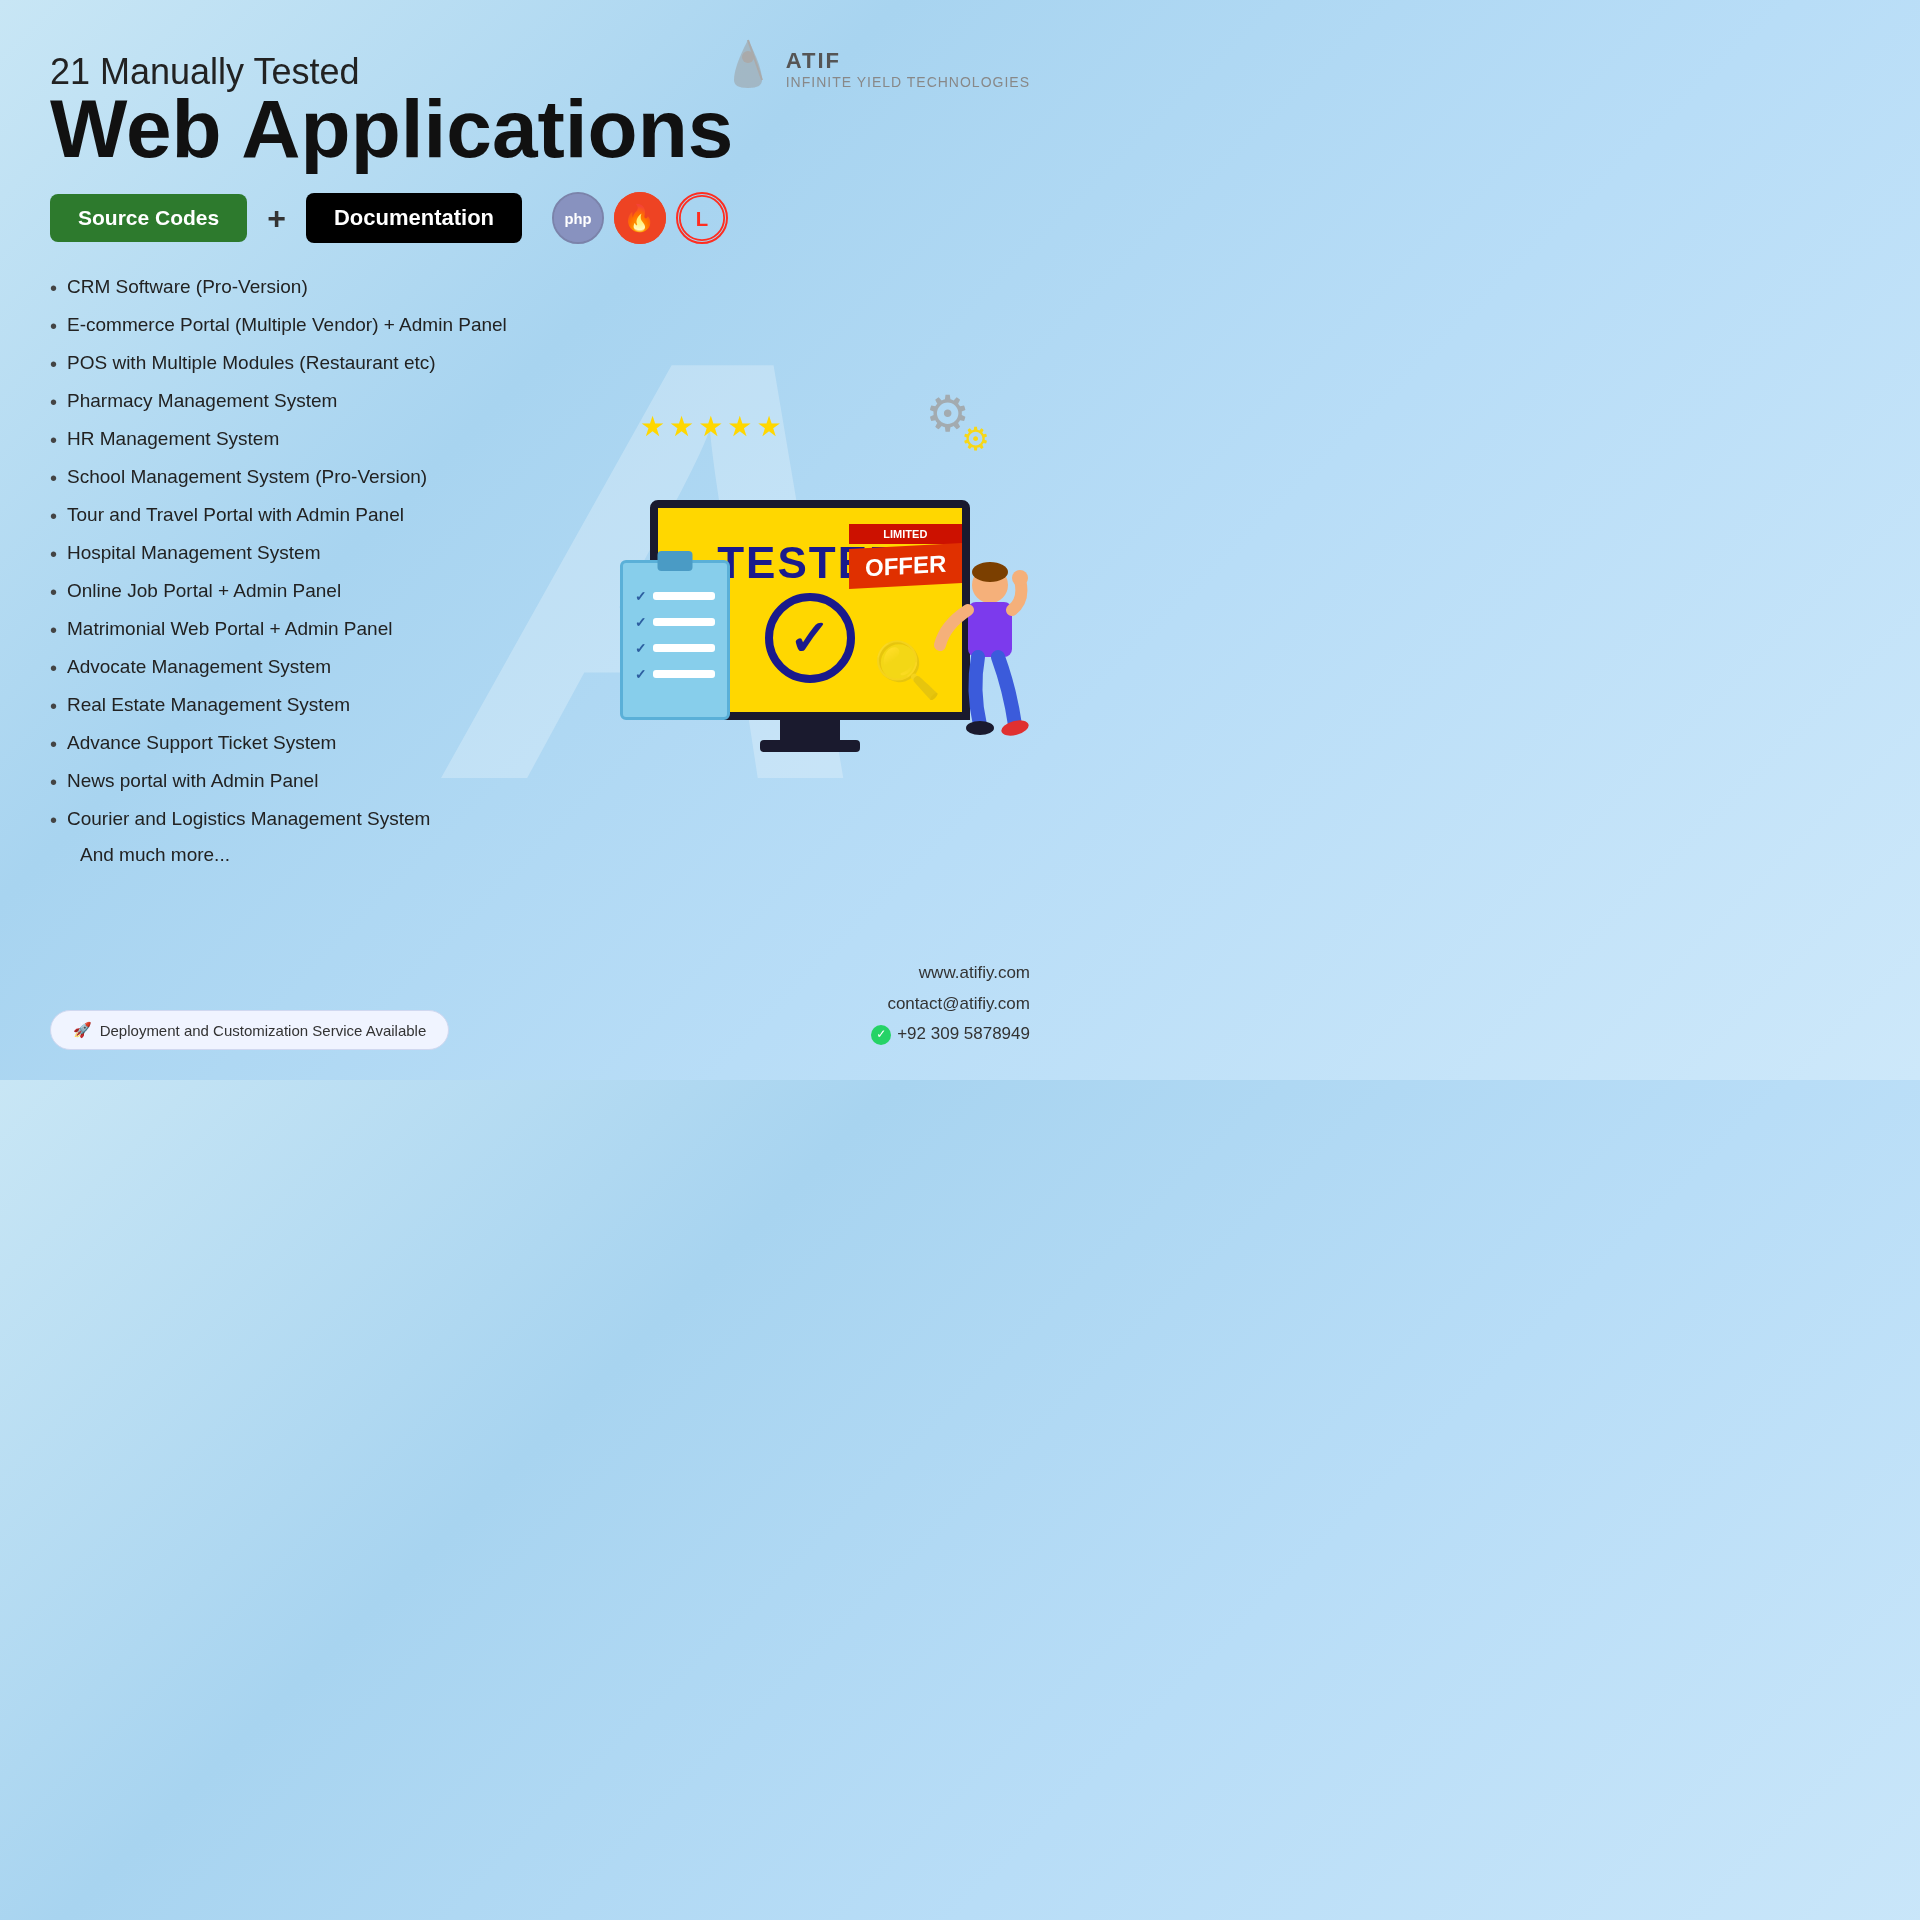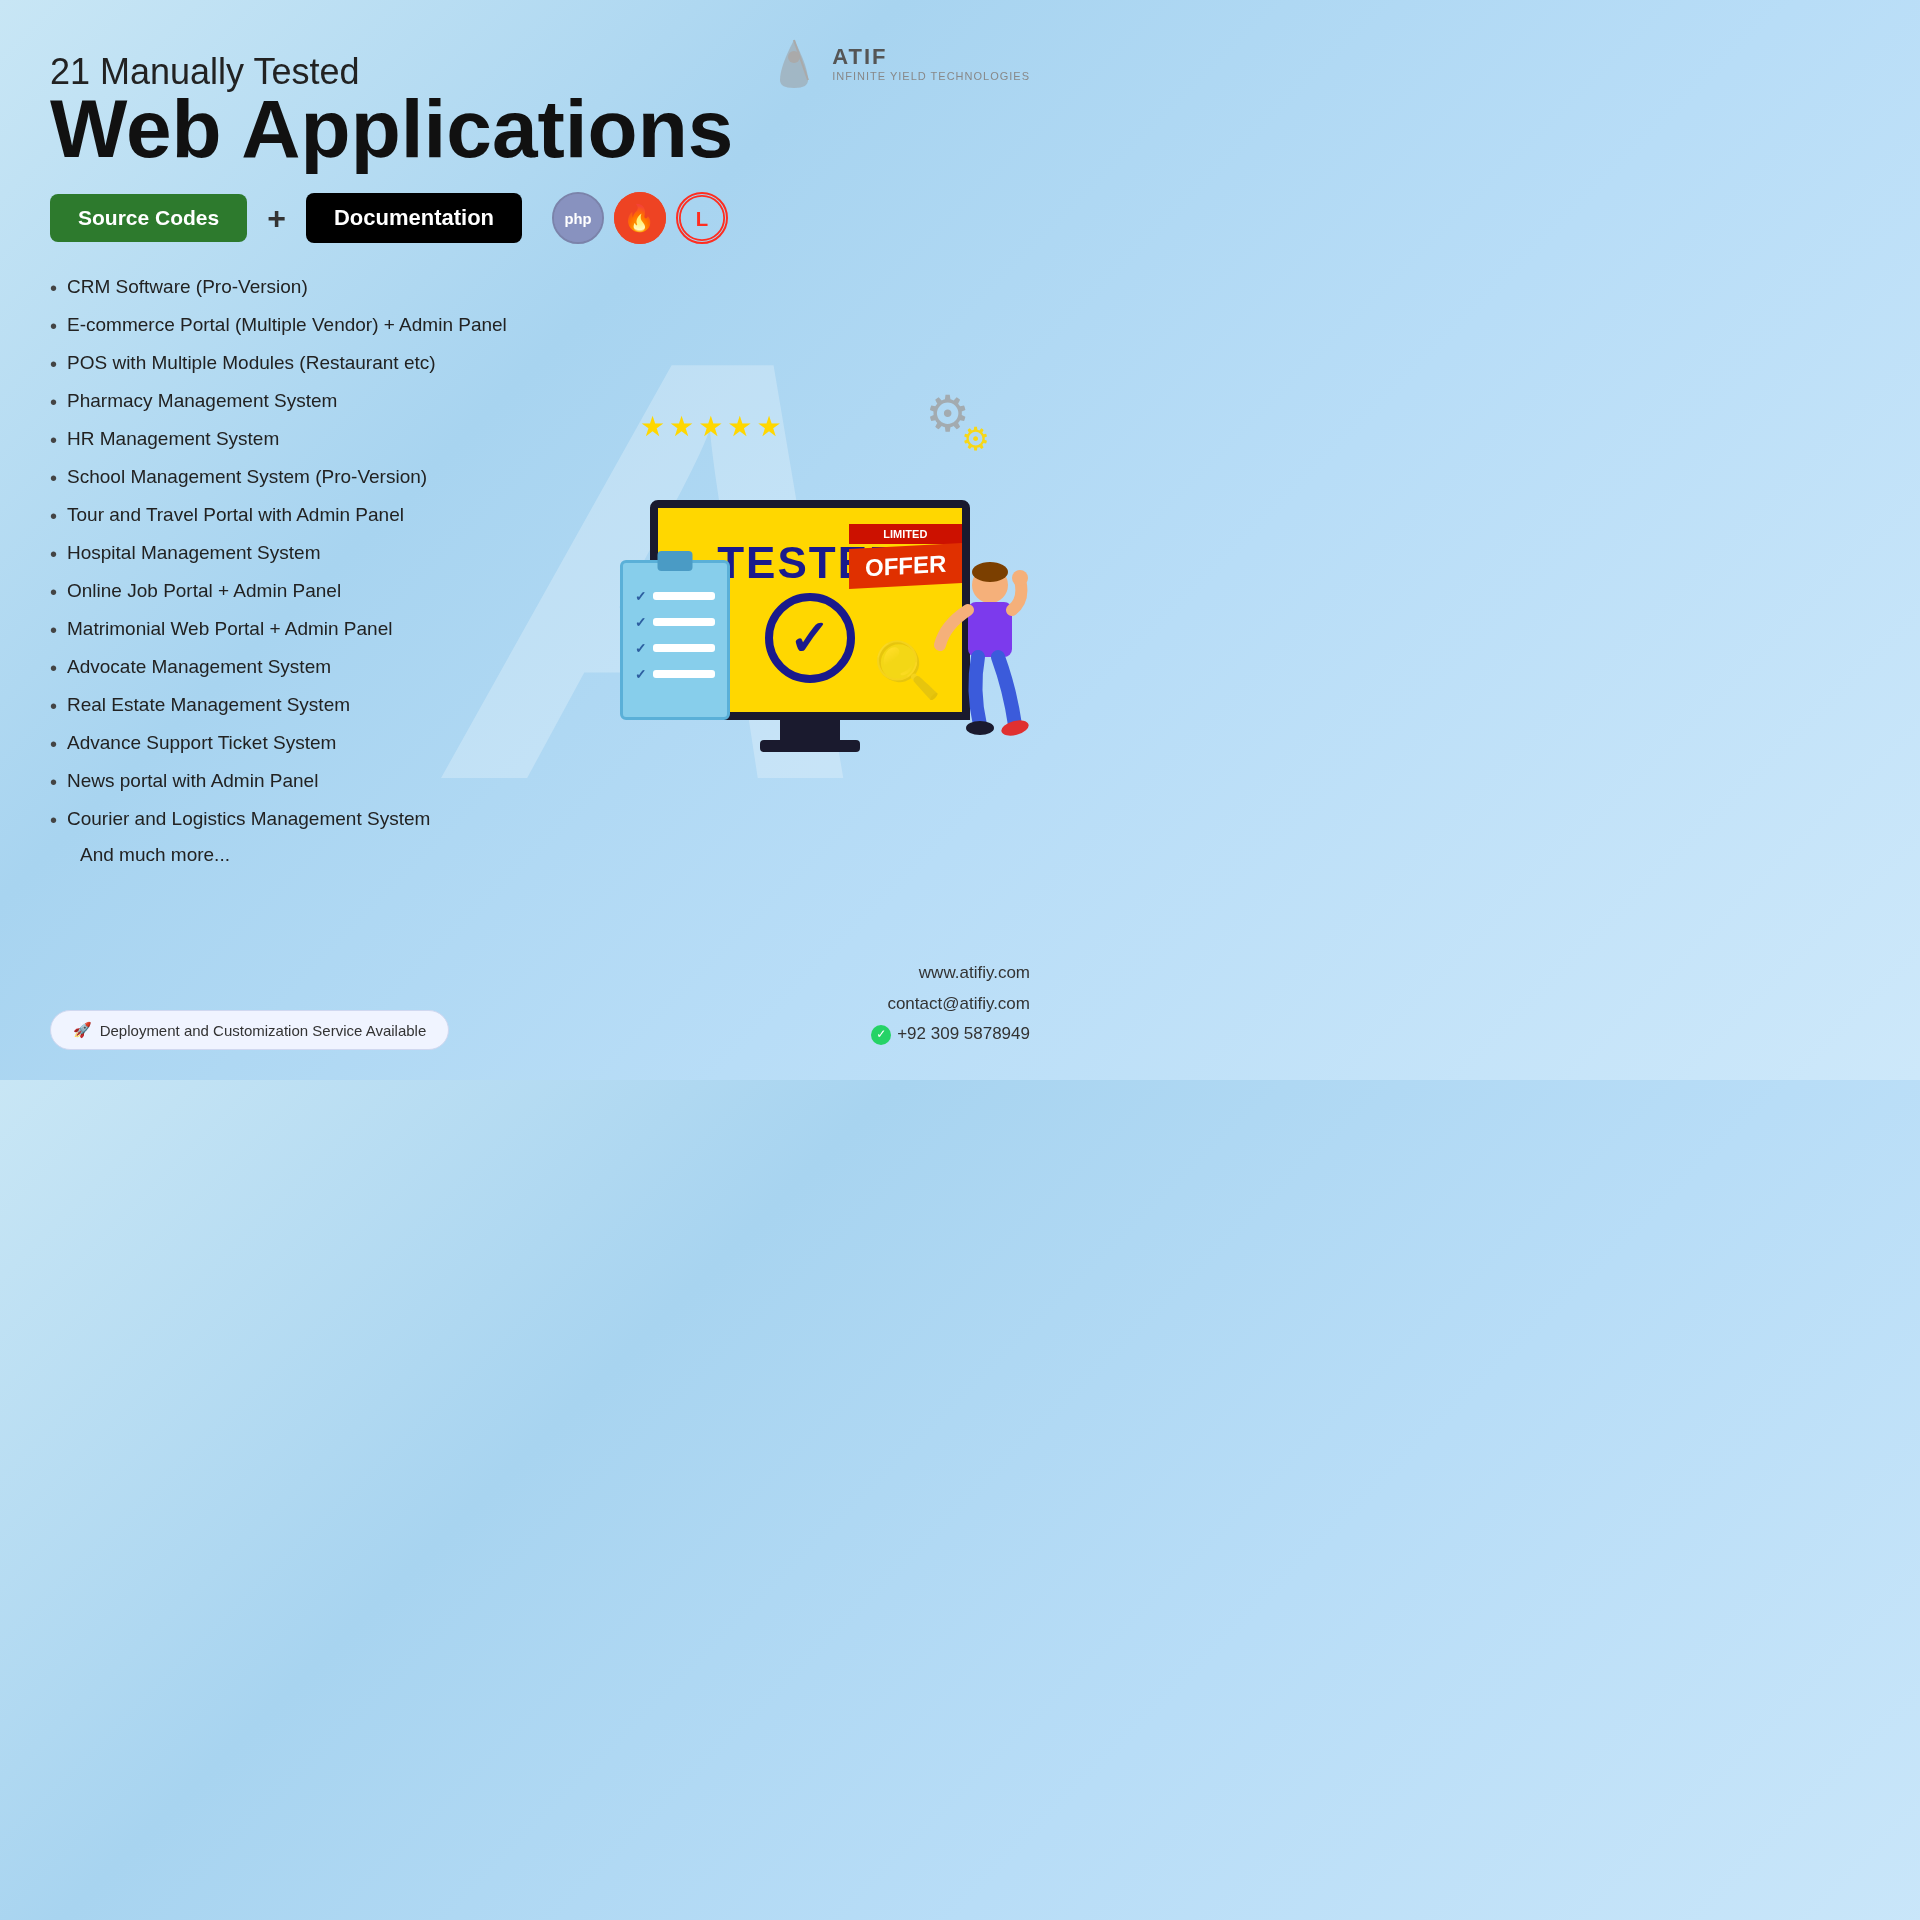--- a/index.html
+++ b/index.html
@@ -33,40 +33,40 @@
       z-index: 0;
       font-style: italic;
     }
 
     
     .top-logo {
       position: absolute;
       top: 35px;
       right: 50px;
       display: flex;
-      align-items: center;
+      align-items: flex-end;
       gap: 15px;
       z-index: 2;
     }
     .logo-icon {
       width: 45px;
       height: 55px;
     }
     .logo-text-block {
       display: flex;
       flex-direction: column;
     }
     .logo-atif {
       font-size: 22px;
       font-weight: 700;
       color: #555;
       letter-spacing: 2px;
     }
     .logo-subtitle {
-      font-size: 11px;
+      font-size: 14px;
       color: #888;
       letter-spacing: 1px;
     }
 
     
     .header {
       position: relative;
       z-index: 2;
       margin-top: 10px;
     }

